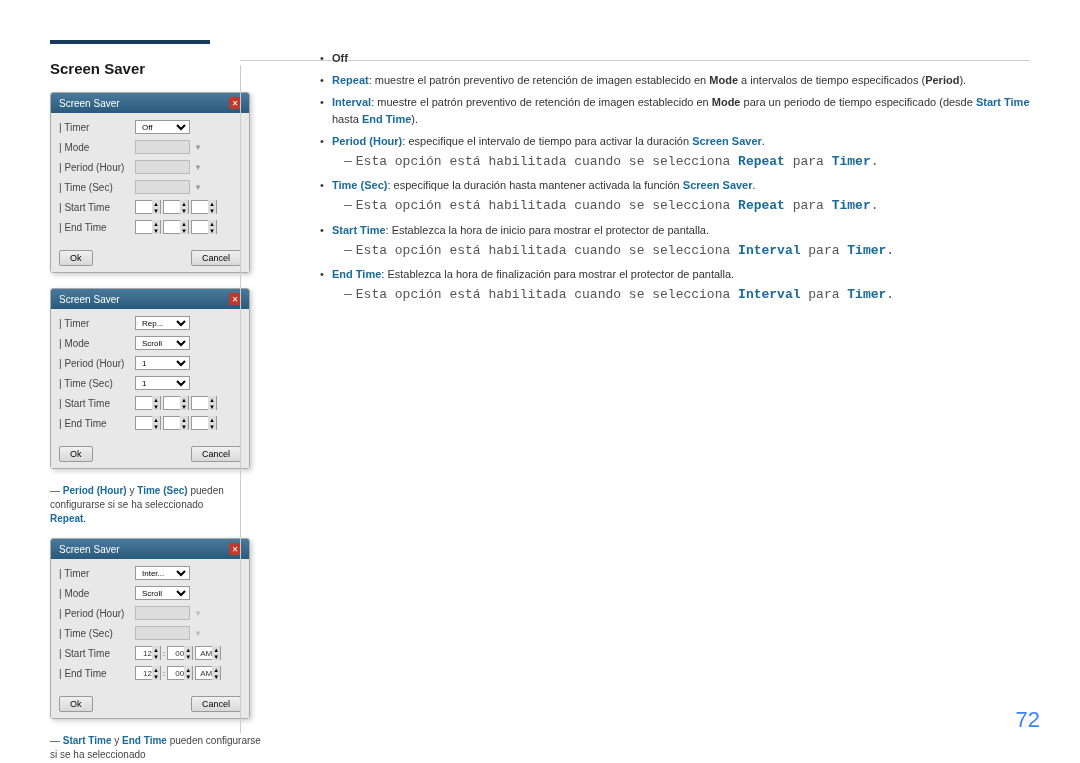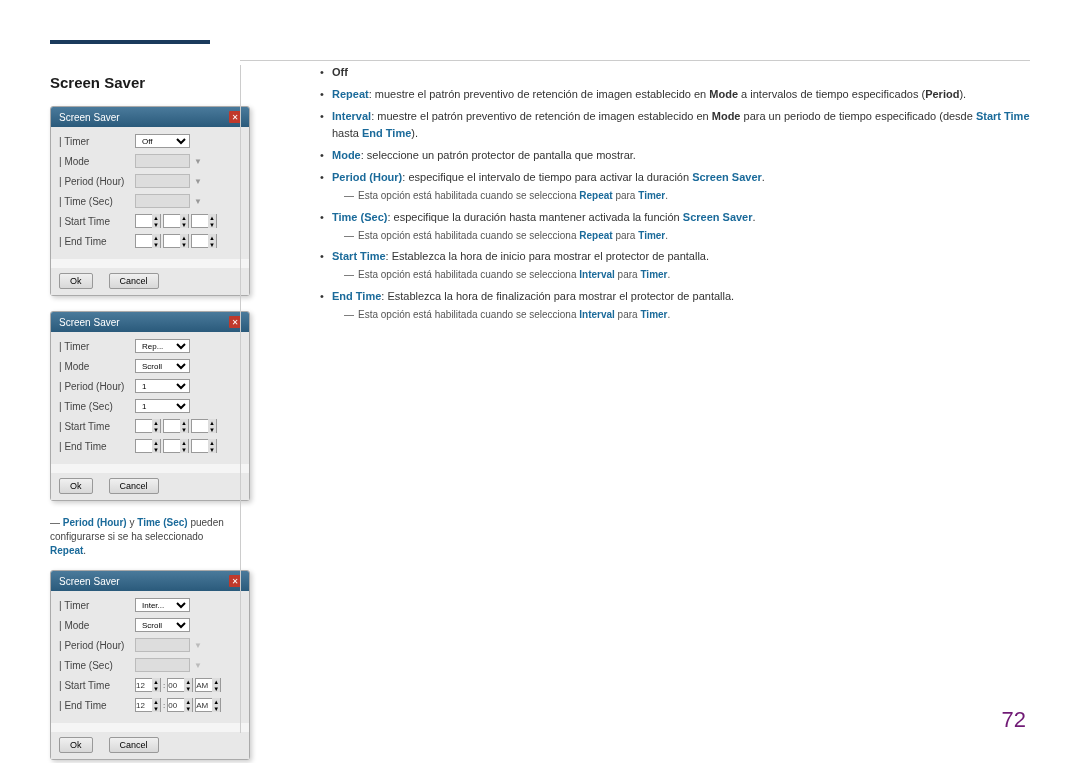--- a/index.html
+++ b/index.html
@@ -10,21 +10,21 @@
       font-family: Arial, sans-serif;
       font-size: 12px;
       color: #333;
       overflow: hidden;
       position: relative;
     }
 
     .page-container {
       width: 1080px;
       height: 763px;
-      padding: 34px 50px;
+      padding: 20px 50px;
       display: flex;
       flex-direction: column;
     }
 
     
     .top-border {
       position: absolute;
       top: 60px;
       left: 240px;
       right: 50px;
@@ -151,21 +151,21 @@
       display: flex;
       align-items: center;
       border: 1px solid #999;
       background: white;
       height: 14px;
     }
 
     .spinner-val {
       width: 16px;
       font-size: 8px;
-      text-align: left;
+      text-align: right;
     }
 
     .spinner-btns {
       display: flex;
       flex-direction: column;
       height: 14px;
     }
 
     .spinner-btn {
       font-size: 6px;
@@ -175,25 +175,24 @@
       border: none;
       cursor: pointer;
       display: flex;
       align-items: center;
       justify-content: center;
       line-height: 1;
     }
 
     .dialog-footer {
       display: flex;
-      justify-content: flex-start;
+      justify-content: space-between;
       gap: 16px;
       padding: 5px 8px 6px;
       background: #e8e8e8;
-      margin-top: 9px;
     }
 
     .dialog-btn {
       background: linear-gradient(to bottom, #f0f0f0, #d8d8d8);
       border: 1px solid #999;
       font-size: 9px;
       padding: 2px 10px;
       cursor: pointer;
       border-radius: 2px;
     }
@@ -242,22 +241,23 @@
       content: "•";
       position: absolute;
       left: 0;
       color: #333;
     }
 
     .bullet-list li .sub-note {
       display: block;
       padding-left: 12px;
       color: #555;
-      font-size: 10px;
+      font-size: 13px;
       margin-top: 2px;
+      font-family: Liberation Mono, monospace;
     }
 
     .bullet-list li .sub-note::before {
       content: "—";
       margin-right: 4px;
       color: #555;
     }
 
     .bold-blue {
       color: #1a6a9a;
@@ -265,23 +265,23 @@
     }
 
     .bold-dark {
       font-weight: bold;
     }
 
     
     .page-number {
       position: absolute;
       bottom: 30px;
-      right: 54px;
+      right: 40px;
       font-size: 22px;
-      color: #701a75;
+      color: #3b82f6;
       font-weight: normal;
     }
 
     
     .col-divider {
       position: absolute;
       top: 65px;
       left: 240px;
       width: 1px;
       height: calc(100% - 95px);
@@ -628,23 +628,20 @@
 
       <ul class="bullet-list">
         <li>
           <span class="bold-dark">Off</span>
         </li>
         <li>
           <span class="bold-blue">Repeat</span><span>: muestre el patrón preventivo de retención de imagen establecido en </span><span class="bold-dark">Mode</span><span> a intervalos de tiempo especificados (</span><span class="bold-dark">Period</span><span>).</span>
         </li>
         <li>
           <span class="bold-blue">Interval</span><span>: muestre el patrón preventivo de retención de imagen establecido en </span><span class="bold-dark">Mode</span><span> para un periodo de tiempo especificado (desde </span><span class="bold-blue">Start Time</span><span> hasta </span><span class="bold-blue">End Time</span><span>).</span>
-        </li>
-        <li>
-          <span class="bold-blue">Mode</span><span>: seleccione un patrón protector de pantalla que mostrar.</span>
         </li>
         <li>
           <span class="bold-blue">Period (Hour)</span><span>: especifique el intervalo de tiempo para activar la duración </span><span class="bold-blue">Screen Saver</span><span>.</span>
           <span class="sub-note">Esta opción está habilitada cuando se selecciona <span class="bold-blue">Repeat</span> para <span class="bold-blue">Timer</span>.</span>
         </li>
         <li>
           <span class="bold-blue">Time (Sec)</span><span>: especifique la duración hasta mantener activada la función </span><span class="bold-blue">Screen Saver</span><span>.</span>
           <span class="sub-note">Esta opción está habilitada cuando se selecciona <span class="bold-blue">Repeat</span> para <span class="bold-blue">Timer</span>.</span>
         </li>
         <li>

